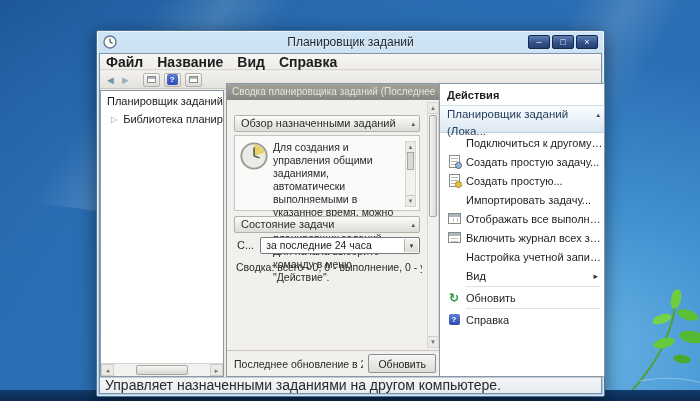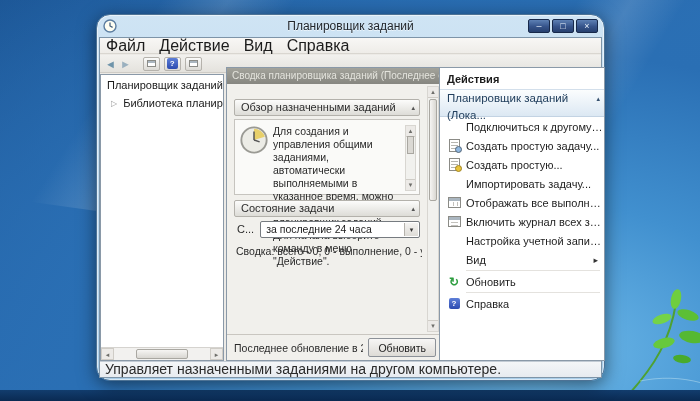--- a/index.html
+++ b/index.html
@@ -11,36 +11,36 @@
     background: radial-gradient(ellipse at 78% 88%, #6db9e9 0%, #4190cf 30%, #2a6fb4 60%, #1b549422 100%),
                 linear-gradient(150deg, #1d5898 0%, #2a6db3 45%, #3c86c8 75%, #5aa5dd 100%);
     overflow:hidden; }
   .streak { position:absolute; background:linear-gradient(115deg, rgba(255,255,255,0) 40%, rgba(255,255,255,.14) 50%, rgba(255,255,255,0) 60%); pointer-events:none; }
   .streak1 { left:-80px; top:-40px; width:500px; height:260px; transform:rotate(8deg); }
   .streak2 { left:380px; top:-30px; width:420px; height:200px; transform:rotate(6deg); }
   .bottom-band { position:absolute; left:0; right:0; bottom:0; height:11px; background:linear-gradient(#123d6e,#0a2a52); }
   .foliage { position:absolute; right:-6px; bottom:6px; }
 
   
-  .window { position:absolute; left:96px; top:14px; width:509px; height:367px;
-    background:linear-gradient(#cfe4f4,#a9cde9); border:1px solid #4d7294; border-radius:14px;
+  .window { position:absolute; left:96px; top:30px; width:509px; height:367px;
+    background:linear-gradient(#cfe4f4,#a9cde9); border:1px solid #4d7294; border-radius:2px;
     box-shadow:0 4px 18px rgba(0,0,0,.5), inset 0 0 0 1px rgba(255,255,255,.55); }
   .titlebar { position:absolute; left:0; top:0; right:0; height:22px; display:flex; align-items:center; }
   .title-icon { position:absolute; left:6px; top:4px; width:14px; height:14px; }
   .title-text { width:100%; text-align:center; font-size:12px; color:#20262c; text-shadow:0 1px 0 rgba(255,255,255,.6); }
   .caption-btns { position:absolute; right:6px; top:4px; display:flex; gap:2px; }
   .cap-btn { width:22px; height:14px; border:1px solid #17294a; border-radius:2px;
     background:linear-gradient(#5d80b4,#35538a 55%,#27406f); color:#eaf2fb; font-size:9px; line-height:12px;
     text-align:center; cursor:pointer; }
 
   .win-inner { position:absolute; left:2px; right:2px; top:22px; bottom:2px; background:#eceae6; border:1px solid #7d94a8; }
 
   .menubar { position:absolute; left:0; right:0; top:0; height:16px; background:linear-gradient(#f8f7f5,#eeece8);
     border-bottom:1px solid #d9d6d0; display:flex; align-items:center; padding-left:6px; gap:14px;
-    font-size:16px; color:#1c1c1c; }
+    font-size:14px; color:#1c1c1c;font-weight:bold; }
   .menu-item { cursor:default; }
 
   .toolbar { position:absolute; left:0; right:0; top:17px; height:18px; background:linear-gradient(#f2f1ee,#e4e2dd);
     border-bottom:1px solid #cfccc6; display:flex; align-items:center; padding-left:5px; gap:4px; }
   .nav-arrow { font-size:11px; line-height:16px; color:#6f94aa; }
   .nav-arrow.fwd { color:#9ab0bf; }
   .tb-btn { width:17px; height:14px; border:1px solid #b5b2ac; border-radius:2px; background:linear-gradient(#fbfbfa,#dcdad5);
     display:flex; align-items:center; justify-content:center; }
   .mini-window { width:9px; height:7px; border:1px solid #8b8b86; background:#fff; position:relative; }
   .mini-window::before { content:""; position:absolute; left:0; right:0; top:0; height:2px; background:#aab6c0; }
@@ -160,21 +160,21 @@
       <div class="caption-btns">
         <div class="cap-btn">–</div>
         <div class="cap-btn">□</div>
         <div class="cap-btn">×</div>
       </div>
     </div>
 
     <div class="win-inner">
       <div class="menubar">
         <span class="menu-item">Файл</span>
-        <span class="menu-item">Действие</span>
+        <span class="menu-item">Название</span>
         <span class="menu-item">Вид</span>
         <span class="menu-item">Справка</span>
       </div>
 
       <div class="toolbar">
         <span class="nav-arrow">◄</span>
         <span class="nav-arrow fwd">►</span>
         <span style="width:4px"></span>
         <div class="tb-btn">
           <div class="mini-window"></div>

